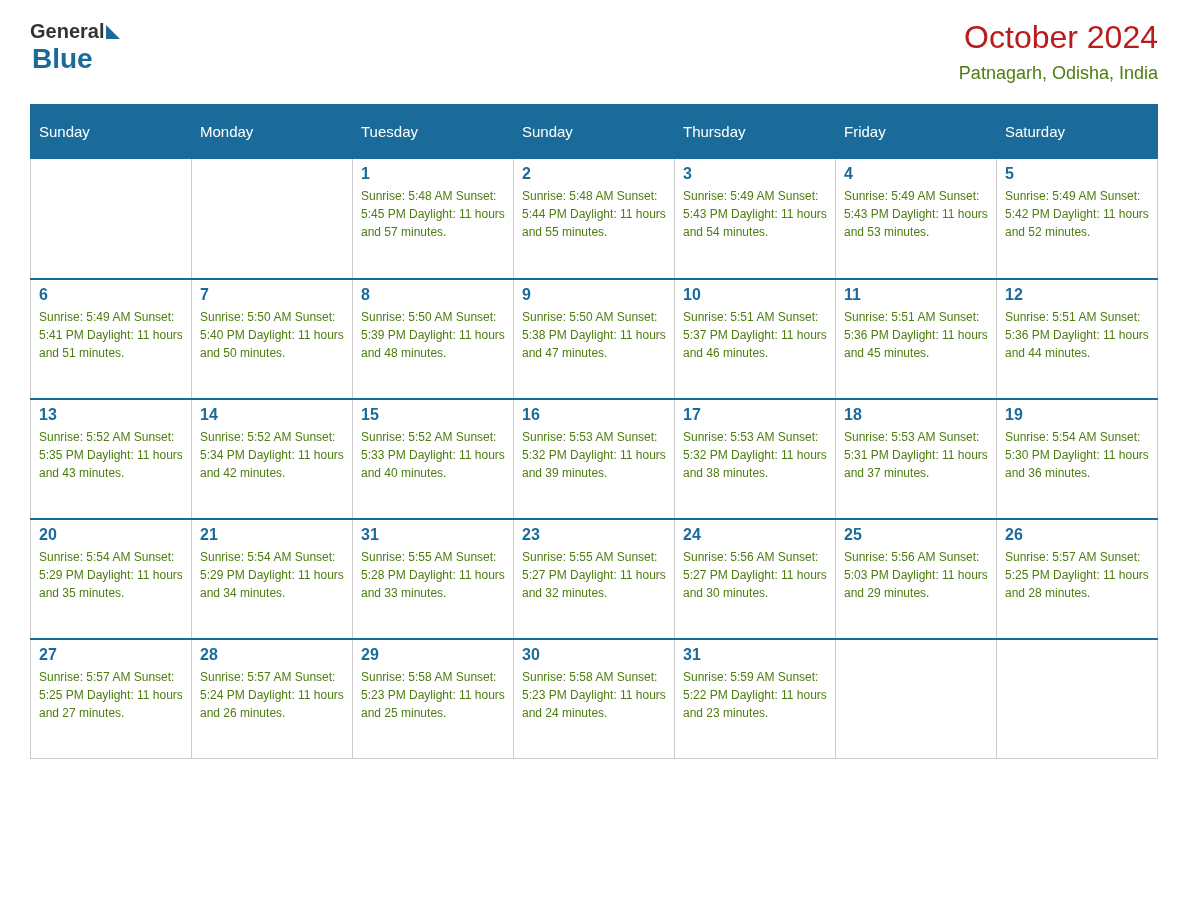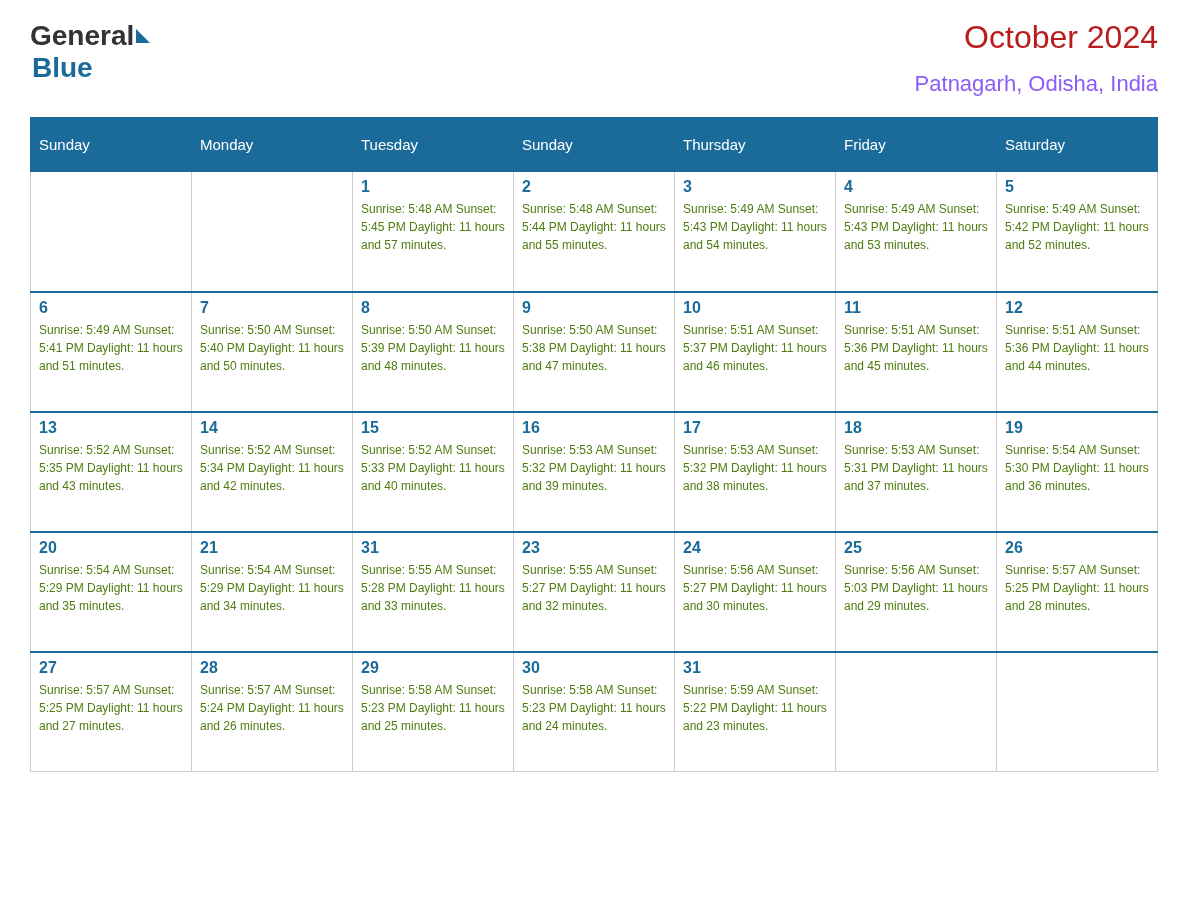--- a/index.html
+++ b/index.html
@@ -20,21 +20,21 @@
 
     .logo-container {
       display: flex;
       flex-direction: column;
       align-items: flex-start;
     }
 
     .logo-text {
       display: flex;
       align-items: center;
-      font-size: 28px;
+      font-size: 20px;
       font-weight: bold;
       color: #333;
     }
 
     .logo-general {
       color: #333;
       font-weight: bold;
     }
 
     .logo-arrow {
@@ -60,24 +60,24 @@
     }
 
     .month-title {
       font-size: 32px;
       font-weight: 300;
       color: #b91c1c;
       line-height: 1.1;
     }
 
     .location-title {
-      font-size: 22px;
-      color: #8b5cf6;
+      font-size: 18px;
+      color: #4d7c0f;
       font-weight: normal;
-      margin-top: 16px;
+      margin-top: 8px;
     }
 
     .calendar-table {
       width: 100%;
       border-collapse: collapse;
       border: 1px solid #ccc;
     }
 
     .calendar-table th {
       background-color: #1a6b9a;

